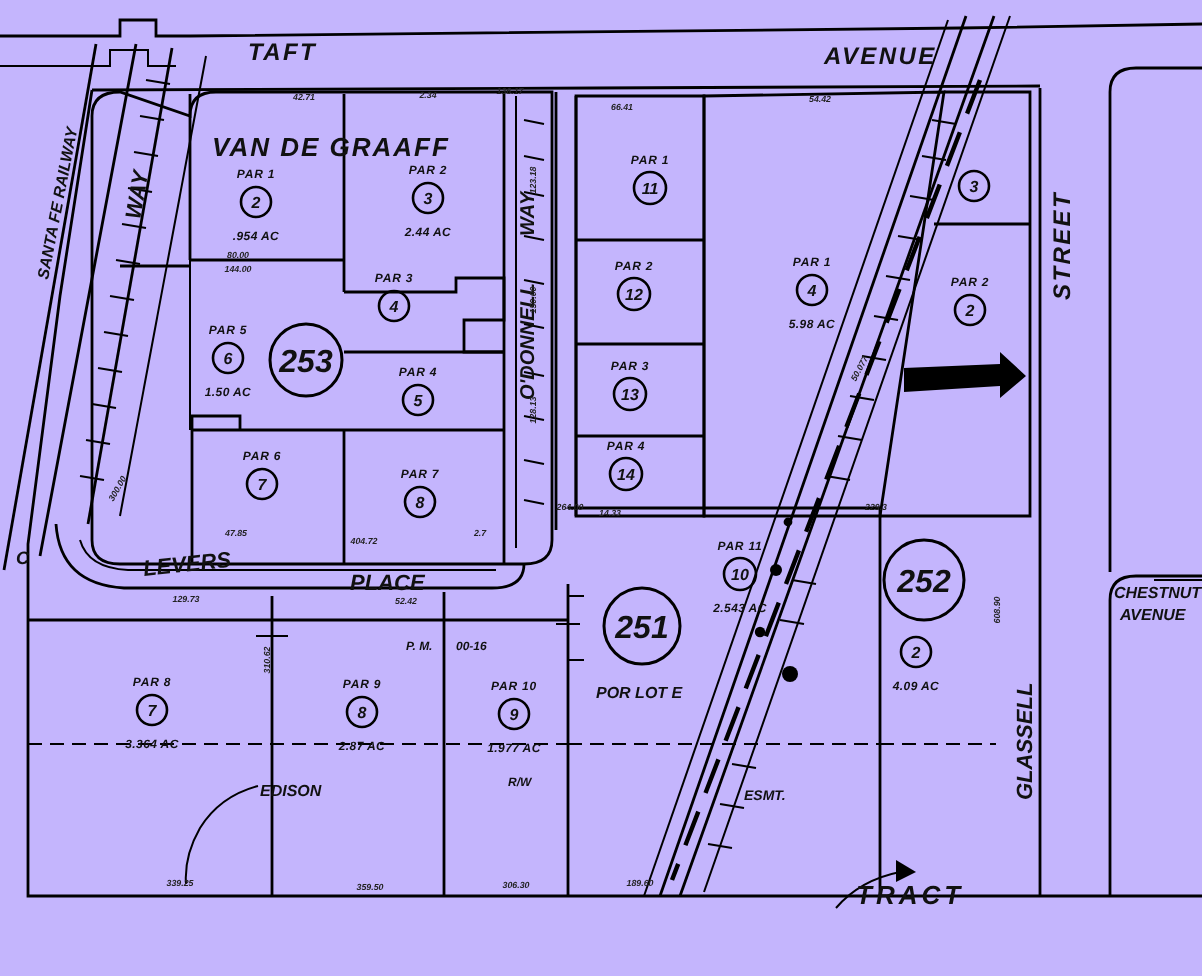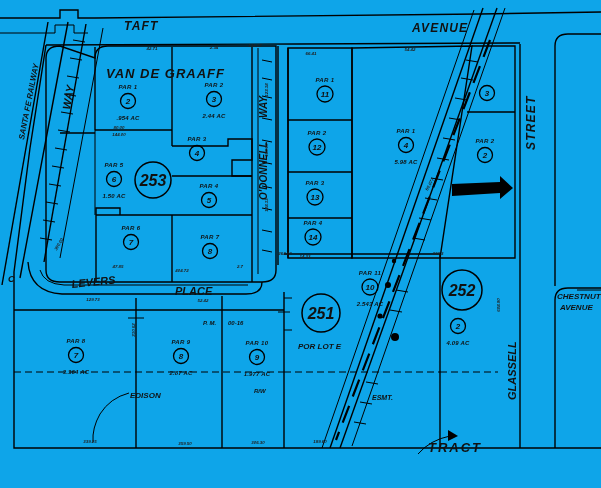--- a/index.html
+++ b/index.html
@@ -1,18 +1,18 @@
 <!DOCTYPE html>
 <html><head>
 <meta charset="utf-8">
 <style>
   html,body{margin:0;padding:0;background:#ffffff;}
   body{width:601px;height:488px;overflow:hidden;
        font-family:"Liberation Sans",sans-serif;}
-  #map-root{position:relative;width:601px;height:488px;background:#0ea5e9;}
+  #map-root{position:relative;width:601px;height:488px;background:#c4b5fd;}
   svg{display:block;}
   .lbl{font-family:"Liberation Sans",sans-serif;font-weight:bold;
        font-style:italic;fill:#111;}
   .street{font-size:12px;letter-spacing:1.2px;}
   .tractname{font-size:13px;letter-spacing:2px;}
   .parlabel{font-size:6px;letter-spacing:.4px;}
   .acre{font-size:6px;letter-spacing:.2px;}
   .dim{font-size:4.4px;font-style:italic;fill:#222;letter-spacing:0px;}
   .booknum{font-size:16px;font-weight:bold;font-style:italic;fill:#111;}
   .pnum{font-size:8px;font-weight:bold;font-style:italic;fill:#111;}

